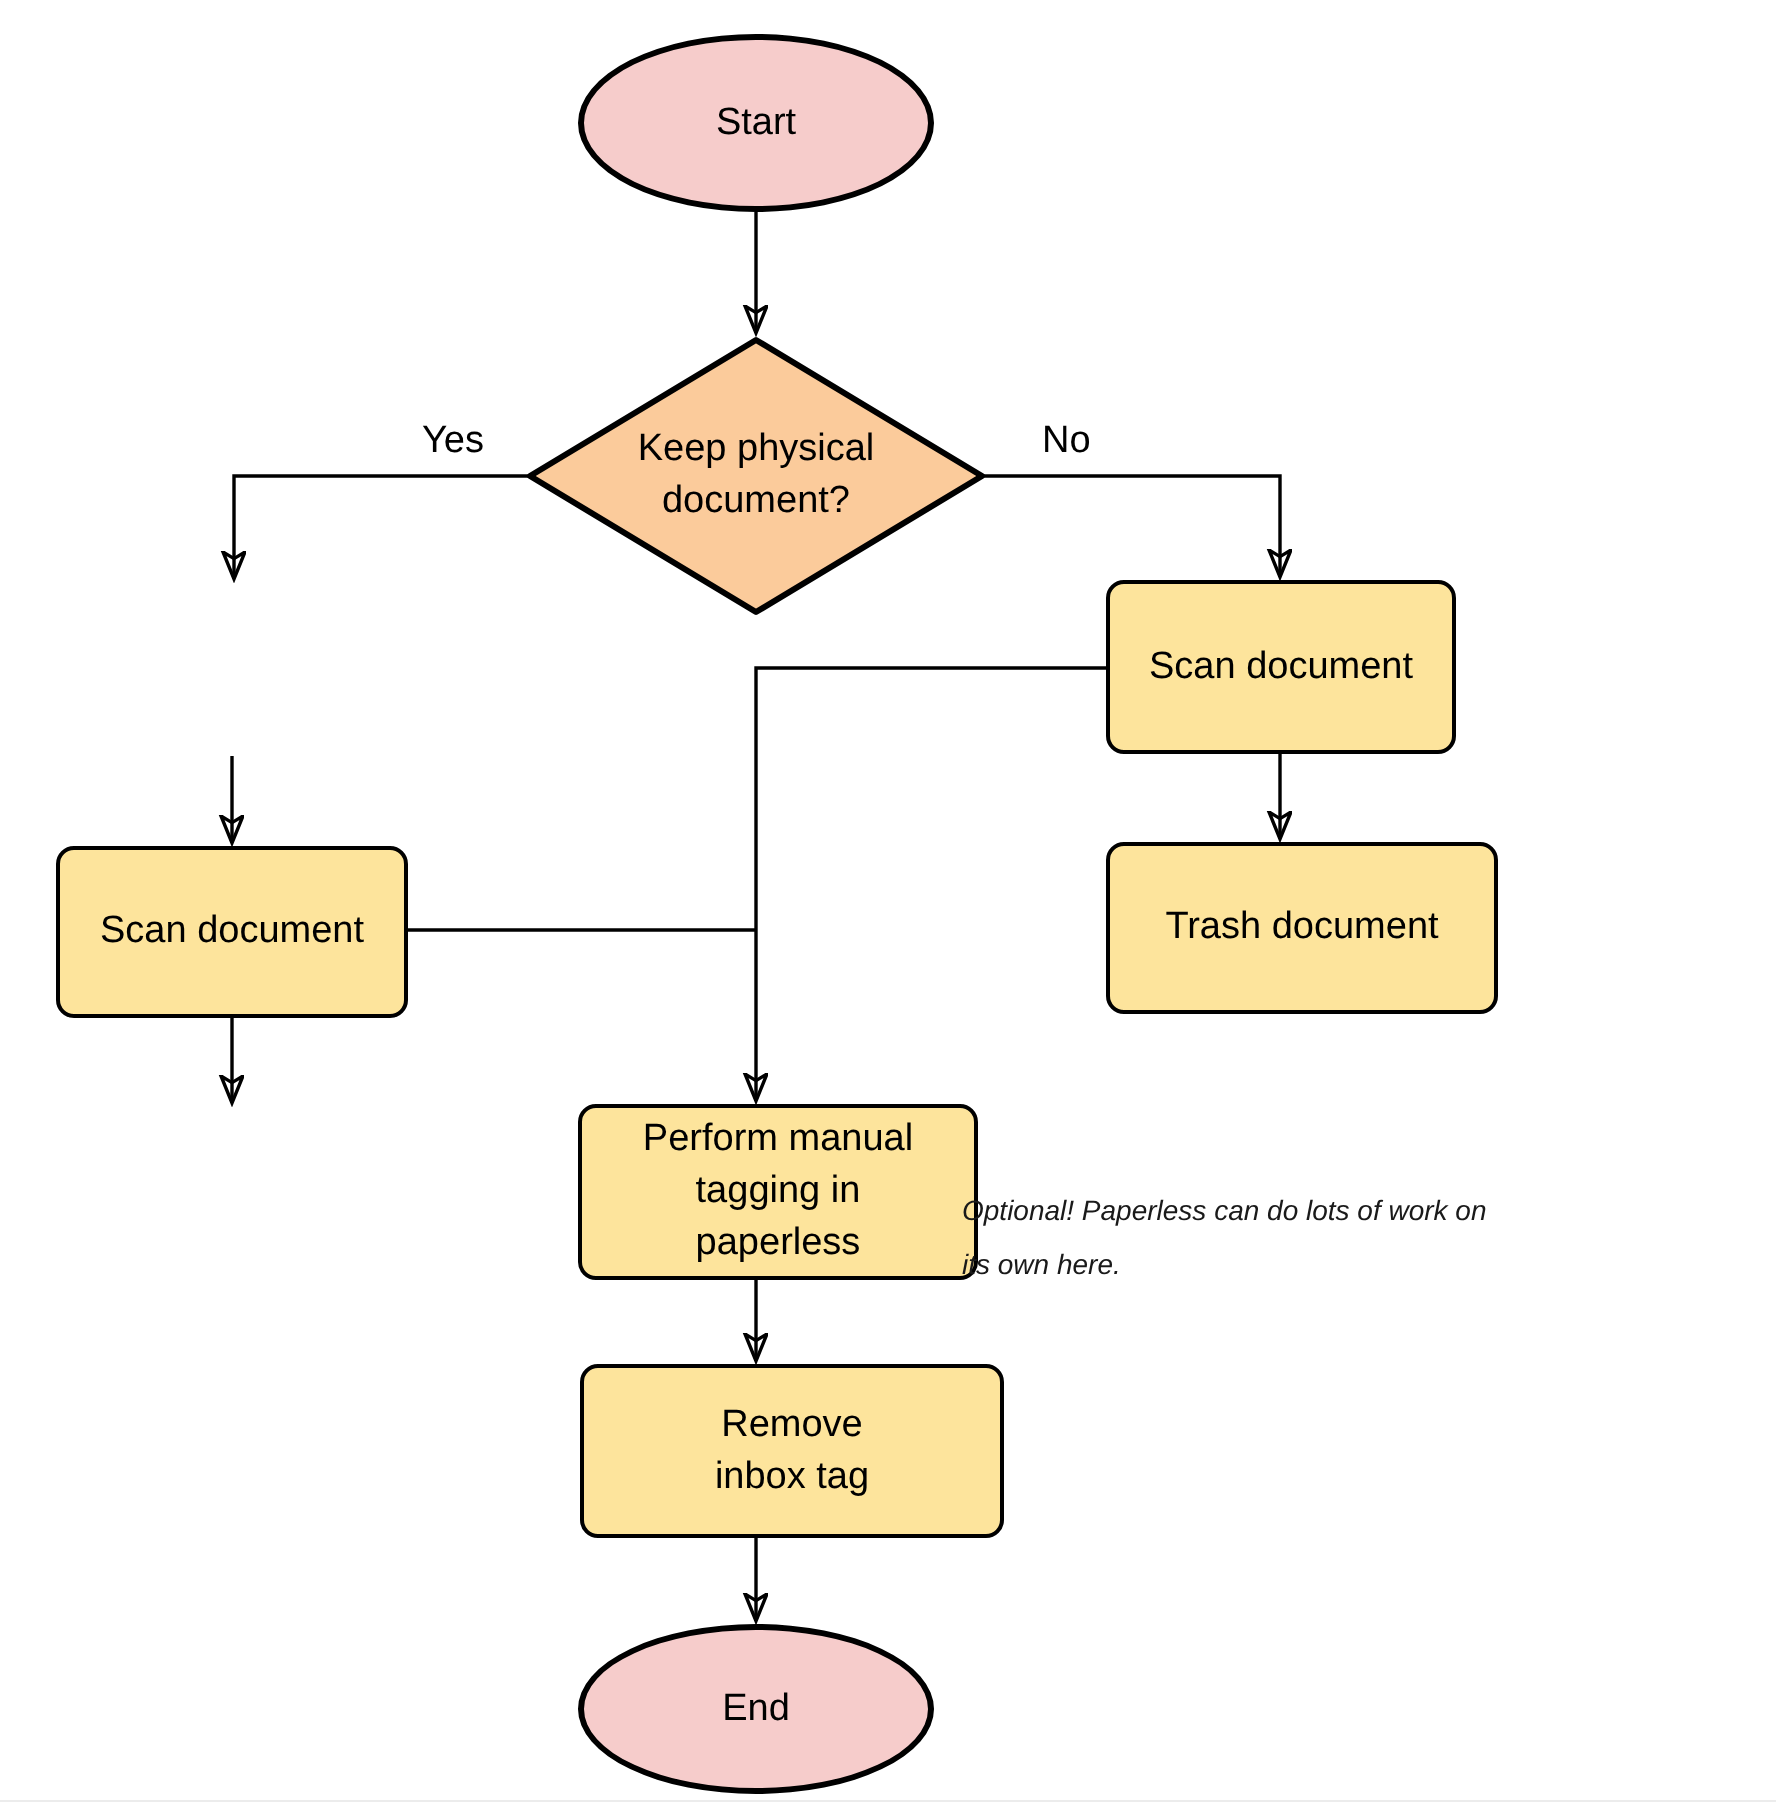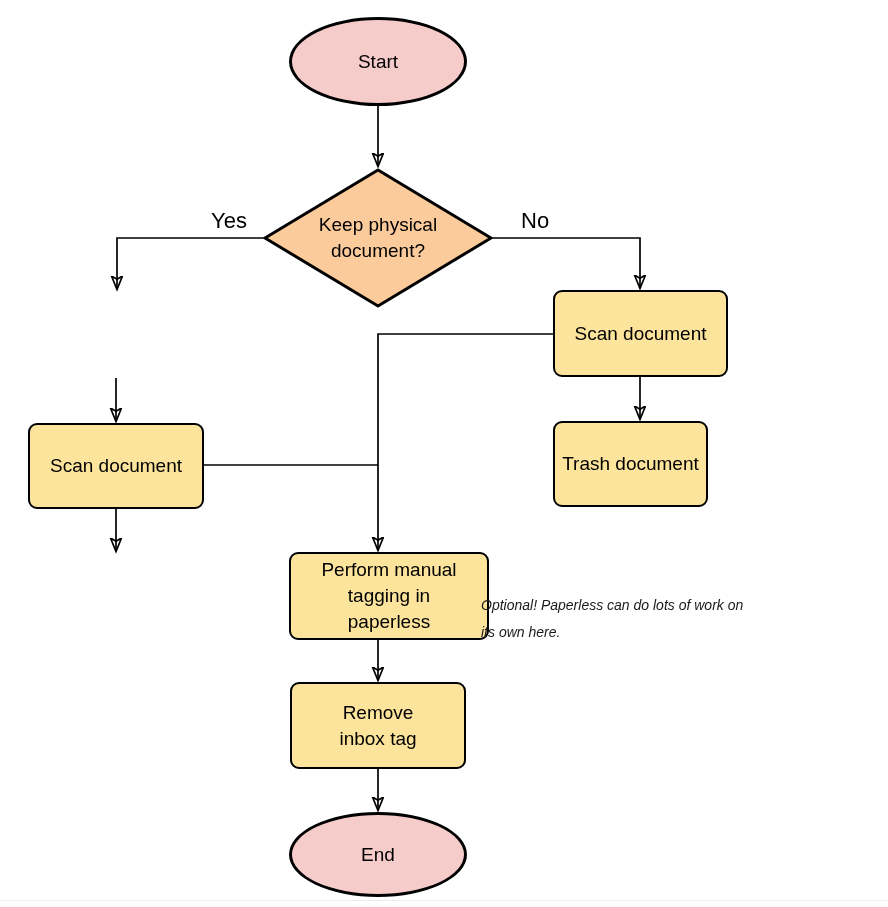--- a/index.html
+++ b/index.html
@@ -40,26 +40,26 @@
   .decision-label{
     position:absolute;left:265px;top:170px;width:226px;height:136px;
     display:flex;align-items:center;justify-content:center;
     text-align:center;font-size:19px;line-height:26px;white-space:pre-line;
   }
   .n-start  {left:289px;top:17px; width:178px;height:89px;}
   .n-write  {left:28px; top:291px;width:176px;height:86px;}
   .n-scanl  {left:28px; top:423px;width:176px;height:86px;}
   .n-archive{left:27px; top:553px;width:177px;height:87px;}
   .n-scanr  {left:553px;top:290px;width:175px;height:87px;}
-  .n-trash  {left:553px;top:421px;width:155px;height:86px;}
+  .n-trash  {left:553px;top:421px;width:196px;height:86px;}
   .n-perform{left:289px;top:552px;width:200px;height:88px;}
-  .n-remove {left:290px;top:682px;width:176px;height:87px;}
+  .n-remove {left:290px;top:682px;width:212px;height:87px;}
   .n-end    {left:289px;top:812px;width:178px;height:85px;}
   .edge-label{
-    position:absolute;font-size:22px;line-height:19px;white-space:nowrap;
+    position:absolute;font-size:19px;line-height:19px;white-space:nowrap;
   }
   .lbl-yes{left:211px;top:211px;}
   .lbl-no {left:521px;top:211px;}
   .annotation{
     position:absolute;left:481px;top:592px;
     font-size:14px;line-height:27px;font-style:italic;
     white-space:pre-line;color:var(--annotation_text,#000);
   }
   .bottom-rule{
     position:absolute;left:0;top:900px;width:888px;height:1px;

